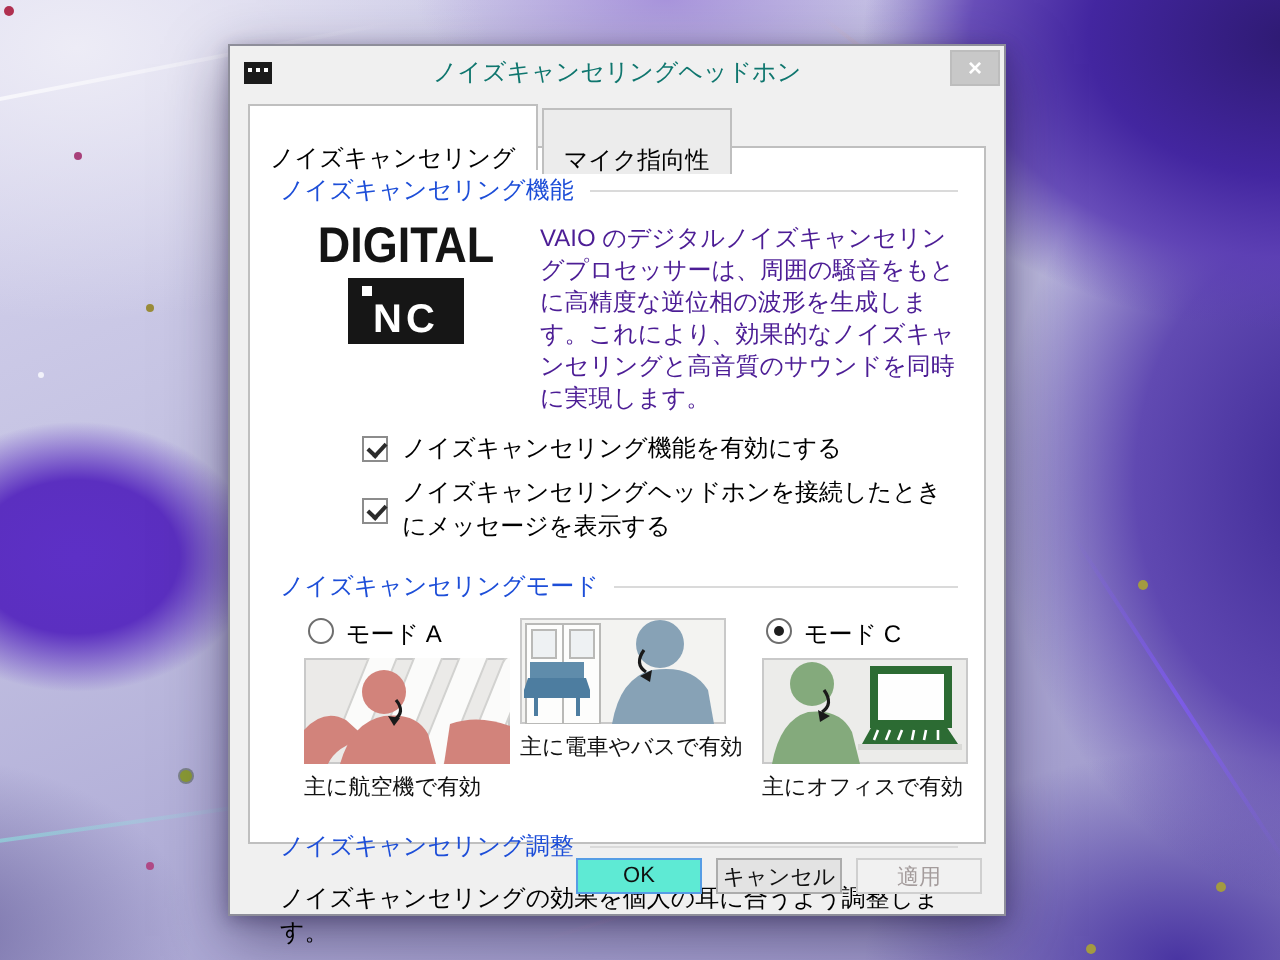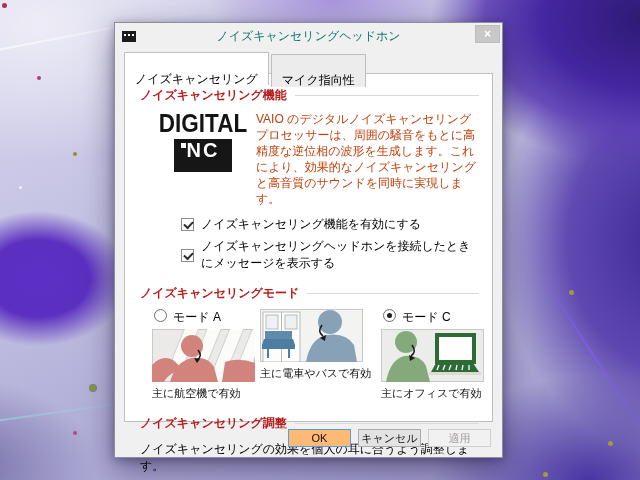--- a/index.html
+++ b/index.html
@@ -52,32 +52,32 @@
     font-family:inherit; cursor:default; padding:0; }
 
   .tabstrip { position:absolute; left:9px; top:29px; display:flex; z-index:3; }
   .tab { height:19px; line-height:18px; margin-top:2px; padding:16px 10px; background:#ececec;
     border:1px solid #bfbfbf; border-bottom:none; margin-right:2px; font-size:12px; }
   .tab.active { height:21px; line-height:20px; margin-top:0; background:#fff; }
 
   .panel { position:absolute; left:9px; right:9px; top:50px; bottom:35px; background:#fff;
     border:1px solid #bfbfbf; padding:13px 13px 0 15px; }
 
-  .group-h { display:flex; align-items:center; font-weight:bold; color:#b91c1c; }
+  .group-h { display:flex; align-items:center; font-weight:normal; color:#1d4ed8; }
   .group-h::after { content:""; flex:1 1 auto; height:1px; background:#dadada; margin-left:8px; }
 
   .func-row { display:flex; margin-top:7px; }
   .logo { flex:0 0 auto; width:106px; margin-left:10px; text-align:center; }
   .logo-digital { font-size:25px; font-weight:bold; line-height:1.02; color:#141414; letter-spacing:0;
     transform:scaleX(.9); transform-origin:center; }
   .logo-nc { position:relative; width:58px; height:33px; background:#161616; margin:2px auto 0;
-    display:flex; align-items:flex-start; justify-content:center; }
+    display:flex; align-items:flex-end; justify-content:center; }
   .logo-nc::before { content:""; position:absolute; left:7px; top:4px; width:5px; height:5px; background:#fff; }
   .logo-nc span { color:#fff; font-weight:bold; font-size:20px; letter-spacing:2px; }
-  .func-desc { flex:1 1 auto; line-height:16px; color:#c2410c; }
+  .func-desc { flex:1 1 auto; margin-left:14px; line-height:16px; color:#4c1d95; }
 
   .cbrow { display:flex; align-items:center; gap:7px; margin-left:7px;padding-left:34px; }
   .cbrow.first { margin-top:9px; }
   .cbrow + .cbrow { margin-top:5px; }
   .cb { position:relative; width:13px; height:13px; background:#fff; border:1px solid #8c8c8c; flex:0 0 auto; }
   .cb.checked::after { content:""; position:absolute; left:2px; top:2px; width:7px; height:4px;
     border-left:2px solid #2b2b2b; border-bottom:2px solid #2b2b2b; transform:rotate(-47deg); }
 
   .gh-mode { margin-top:13px; }
   .modes { display:flex; margin-left:12px; margin-top:7px; }
@@ -90,21 +90,21 @@
   .radio.sel::after { content:""; position:absolute; inset:3px; border-radius:50%; background:#1e1e1e; }
   .mode-img svg { display:block; width:103px; height:53px; }
   .mode-cap { font-size:11px; color:#111; margin-top:4px; white-space:nowrap; }
 
   .gh-adjust { margin-top:14px; }
   .adjust-desc { text-align:left; margin-top:9px; }
 
   .btnrow { position:absolute; right:11px; bottom:10px; display:flex; gap:7px; }
   .btn { width:63px; height:18px; font-size:11px; font-family:inherit; text-align:center;
     background:#e3e3e3; border:1px solid #acacac; padding:0; color:#111; }
-  .btn.focus { background:#fdba74; border-color:#569de5; }
+  .btn.focus { background:#5eead4; border-color:#569de5; }
   .btn.disabled { background:#f1f1f1; border-color:#cfcfcf; color:#a49c9c; }
 </style>
 </head>
 <body>
 
 <div class="stage">
   <div class="wallpaper"></div>
   <div class="streak s1"></div>
   <div class="streak s2"></div>
   <div class="streak s3"></div>

